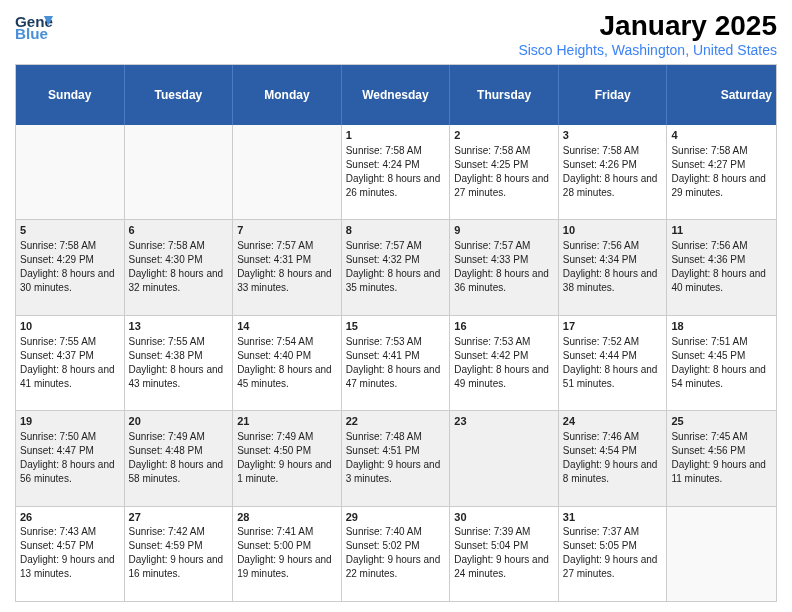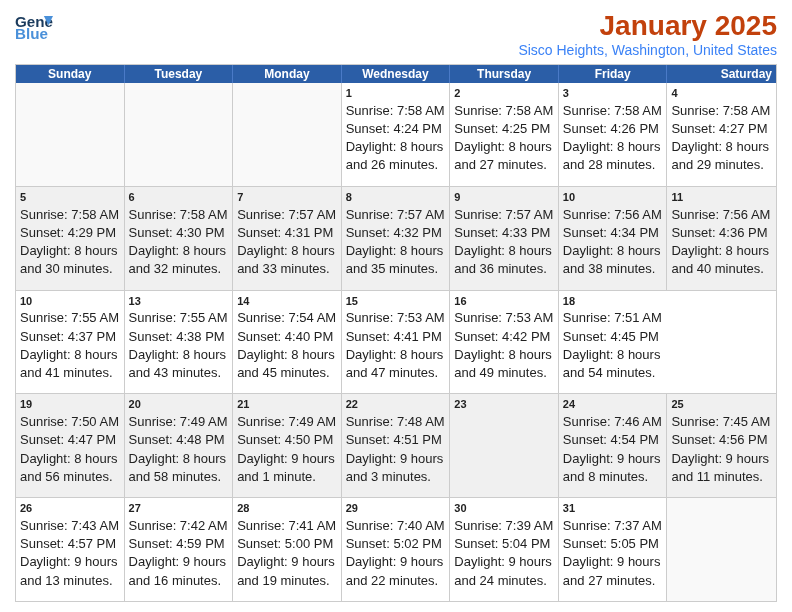--- a/index.html
+++ b/index.html
@@ -22,21 +22,21 @@
       align-items: flex-start;
       justify-content: space-between;
       margin-bottom: 6px;
     }
     .title-block {
       text-align: right;
     }
     .title-block h1 {
       font-size: 28px;
       font-weight: bold;
-      color: #c2410c;
+      color: #000000;
     }
     .title-block h2 {
       font-size: 14px;
       font-weight: normal;
       color: #3b82f6;
     }
     .calendar {
       flex: 1;
       display: flex;
       flex-direction: column;
@@ -44,21 +44,21 @@
     }
     .cal-header {
       display: grid;
       grid-template-columns: repeat(7, 1fr);
       background: #2b5ea7;
     }
     .cal-header-cell {
       color: #fff;
       font-size: 12px;
       font-weight: bold;
-      padding: 2px 4px;
+      padding: 23px 4px;
       text-align: center;
       border-right: 1px solid #4a7ac7;
     }
     .cal-header-cell:last-child { border-right: none; text-align: right; }
     .cal-body {
       flex: 1;
       display: flex;
       flex-direction: column;
     }
     .cal-row {
@@ -80,21 +80,21 @@
     .cal-cell:last-child { border-right: none; }
     .cal-cell.empty { background: #f9f9f9; }
     .cal-cell.shaded { background: #f0f0f0; }
     .day-num {
       font-size: 11px;
       font-weight: bold;
       margin-bottom: 1px;
       display: block;
     }
     .cell-text {
-      font-size: 13px;
+      font-size: 10px;
       color: #222;
       line-height: 1.4;
     }
     
     .logo-wrap {
       display: flex;
       align-items: center;
       gap: 4px;
     }
     .logo-svg {
@@ -148,20 +148,21 @@
           <div class="cal-cell shaded"><span class="day-num">9</span><span class="cell-text">Sunrise: 7:57 AM<br>Sunset: 4:33 PM<br>Daylight: 8 hours and 36 minutes.</span></div>
           <div class="cal-cell shaded"><span class="day-num">10</span><span class="cell-text">Sunrise: 7:56 AM<br>Sunset: 4:34 PM<br>Daylight: 8 hours and 38 minutes.</span></div>
           <div class="cal-cell shaded"><span class="day-num">11</span><span class="cell-text">Sunrise: 7:56 AM<br>Sunset: 4:36 PM<br>Daylight: 8 hours and 40 minutes.</span></div>
         </div>
         <div class="cal-row">
           <div class="cal-cell"><span class="day-num">10</span><span class="cell-text">Sunrise: 7:55 AM<br>Sunset: 4:37 PM<br>Daylight: 8 hours and 41 minutes.</span></div>
           <div class="cal-cell"><span class="day-num">13</span><span class="cell-text">Sunrise: 7:55 AM<br>Sunset: 4:38 PM<br>Daylight: 8 hours and 43 minutes.</span></div>
           <div class="cal-cell"><span class="day-num">14</span><span class="cell-text">Sunrise: 7:54 AM<br>Sunset: 4:40 PM<br>Daylight: 8 hours and 45 minutes.</span></div>
           <div class="cal-cell"><span class="day-num">15</span><span class="cell-text">Sunrise: 7:53 AM<br>Sunset: 4:41 PM<br>Daylight: 8 hours and 47 minutes.</span></div>
           <div class="cal-cell"><span class="day-num">16</span><span class="cell-text">Sunrise: 7:53 AM<br>Sunset: 4:42 PM<br>Daylight: 8 hours and 49 minutes.</span></div>
+          <div class="cal-cell"><span class="day-num">17</span><span class="cell-text">Sunrise: 7:52 AM<br>Sunset: 4:44 PM<br>Daylight: 8 hours and 51 minutes.</span></div>
           <div class="cal-cell"><span class="day-num">18</span><span class="cell-text">Sunrise: 7:51 AM<br>Sunset: 4:45 PM<br>Daylight: 8 hours and 54 minutes.</span></div>
         </div>
         <div class="cal-row">
           <div class="cal-cell shaded"><span class="day-num">19</span><span class="cell-text">Sunrise: 7:50 AM<br>Sunset: 4:47 PM<br>Daylight: 8 hours and 56 minutes.</span></div>
           <div class="cal-cell shaded"><span class="day-num">20</span><span class="cell-text">Sunrise: 7:49 AM<br>Sunset: 4:48 PM<br>Daylight: 8 hours and 58 minutes.</span></div>
           <div class="cal-cell shaded"><span class="day-num">21</span><span class="cell-text">Sunrise: 7:49 AM<br>Sunset: 4:50 PM<br>Daylight: 9 hours and 1 minute.</span></div>
           <div class="cal-cell shaded"><span class="day-num">22</span><span class="cell-text">Sunrise: 7:48 AM<br>Sunset: 4:51 PM<br>Daylight: 9 hours and 3 minutes.</span></div>
           <div class="cal-cell shaded"><span class="day-num">23</span></div>
           <div class="cal-cell shaded"><span class="day-num">24</span><span class="cell-text">Sunrise: 7:46 AM<br>Sunset: 4:54 PM<br>Daylight: 9 hours and 8 minutes.</span></div>
           <div class="cal-cell shaded"><span class="day-num">25</span><span class="cell-text">Sunrise: 7:45 AM<br>Sunset: 4:56 PM<br>Daylight: 9 hours and 11 minutes.</span></div>

